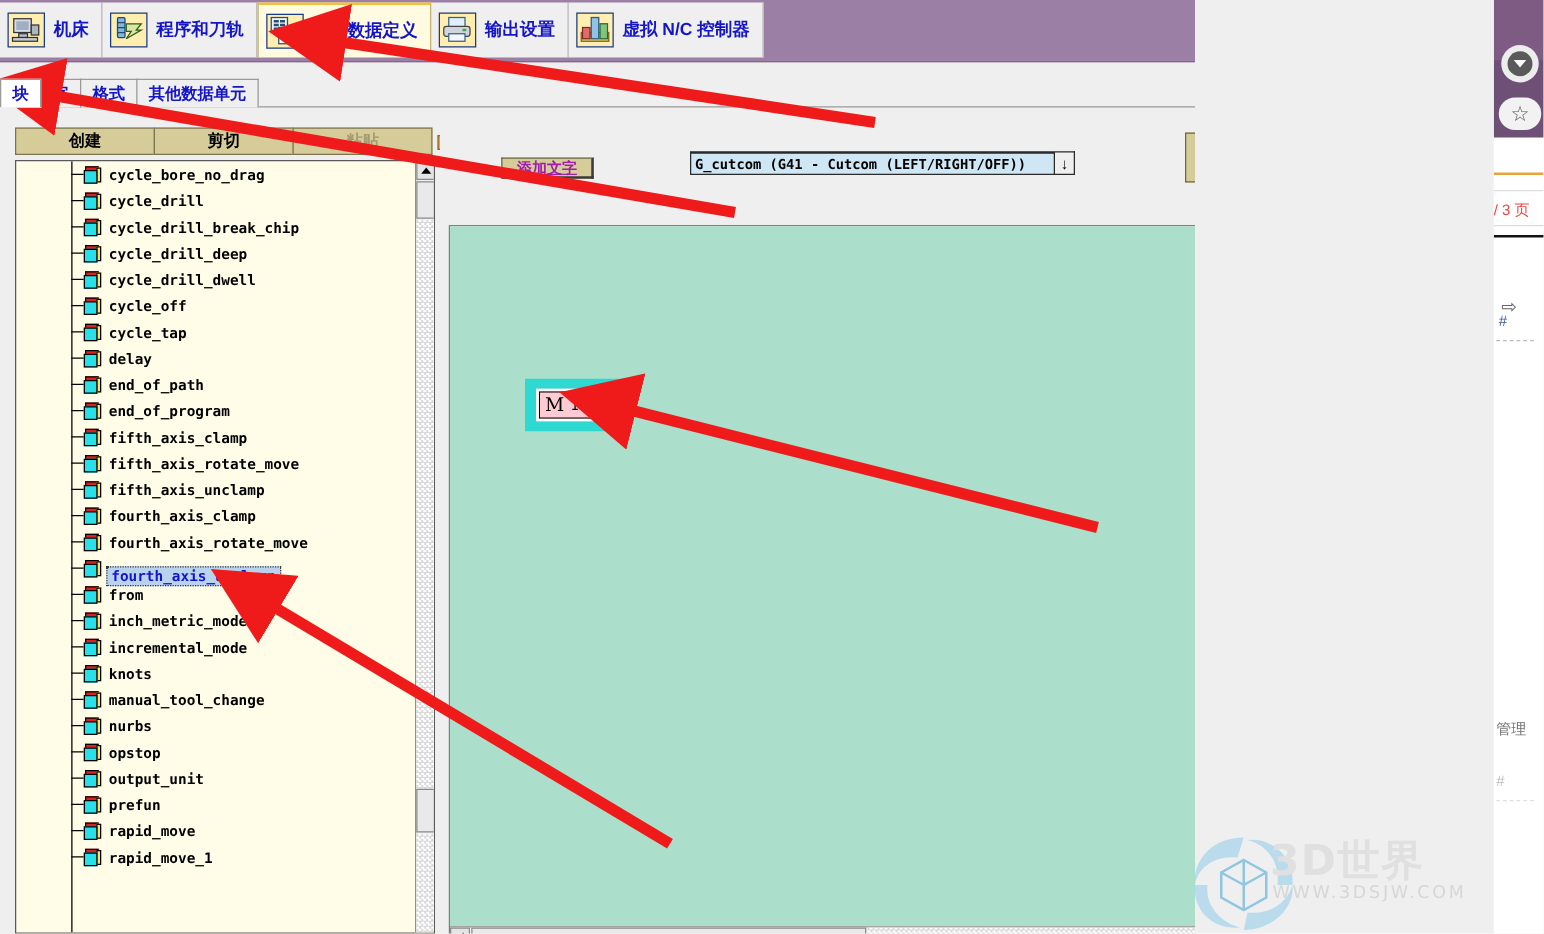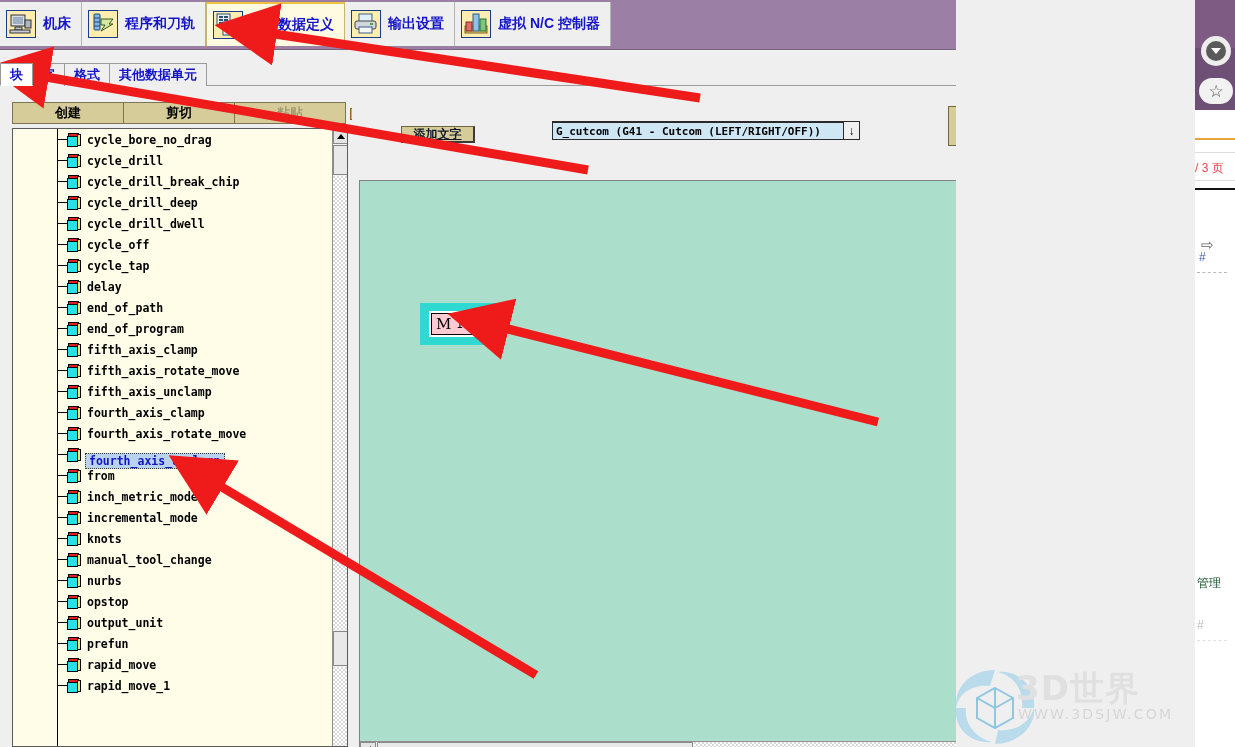--- a/index.html
+++ b/index.html
@@ -29,21 +29,21 @@
   .rs-circle .inner { width:20px;height:20px;border-radius:50%;background:#5a5a5a;display:flex;align-items:center;justify-content:center;}
   .rs-circle .inner .tri2 { width:0;height:0;border-left:5px solid transparent;border-right:5px solid transparent;border-top:6px solid #ffffff;}
   .rs-star { position:absolute; left:4px; top:78px; width:34px; height:26px; background:#f2f2f2; border-radius:13px; display:flex; align-items:center; justify-content:center; font-size:17px; color:#555; }
   .rs-orangeline { position:absolute; left:0; top:138px; width:40px; height:2px; background:#e8a33d; }
   .rs-pagetxt { position:absolute; left:0; top:160px; width:40px; font-size:12px; color:#ef4444; letter-spacing:0px; }
   .rs-hr { position:absolute; left:0; width:40px; height:1px; background:#ddd; }
   .rs-blackline { position:absolute; left:0; top:188px; width:40px; height:2px; background:#111; }
   .rs-arrow { position:absolute; left:6px; top:236px; font-size:15px; color:#666; }
   .rs-hash1 { position:absolute; left:4px; top:250px; font-size:12px; color:#3a5fa8; }
   .rs-dash { position:absolute; left:2px; top:272px; width:30px; border-top:1px dashed #bbb; }
-  .rs-mgr { position:absolute; left:2px; top:575px; font-size:12px; color:#14532d; }
+  .rs-mgr { position:absolute; left:2px; top:575px; font-size:12px; color:#737373; }
   .rs-hash2 { position:absolute; left:2px; top:618px; font-size:12px; color:#bdbdbd; }
   .rs-dash2 { position:absolute; left:2px; top:640px; width:30px; border-top:1px dashed #e0e0e0; }
 
   
   .app {
     position: absolute; left: 0; top: 0;
     width: 956px; height: 747px;
     background: #efefef;
     overflow: hidden;
     text-align: center;
@@ -161,21 +161,21 @@
 
   
   .workarea { position:absolute; left:352px; top:88px; width:844px; height:659px; background:#efefef; }
 
   .addtext-btn {
     position:absolute; left:49px; top:38px;
     width:74px; height:17px;
     background:#d6cc9a; border:1px solid #6e6640;
     border-right:2px solid #3a3a3a; border-bottom:2px solid #3a3a3a;
     display:flex; align-items:center; justify-content:center;
-    font-size:12px; font-weight:bold; color:#0f172a;text-decoration:underline;
+    font-size:12px; font-weight:bold; color:#a21caf;text-decoration:underline;
   }
 
   .combo {
     position:absolute; left:200px; top:33px;
     height:19px;
     display:flex; align-items:stretch;
   }
   .combo-field {
     width:292px;
     background:#cfe6f5;

